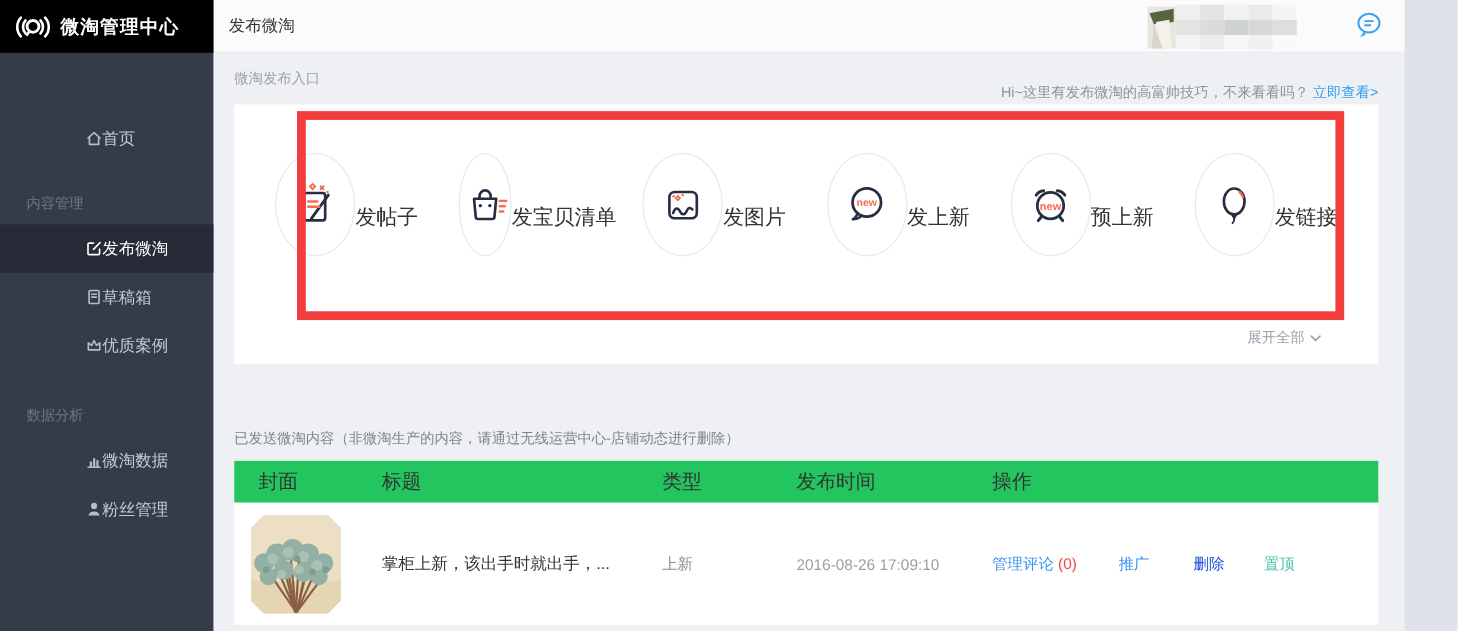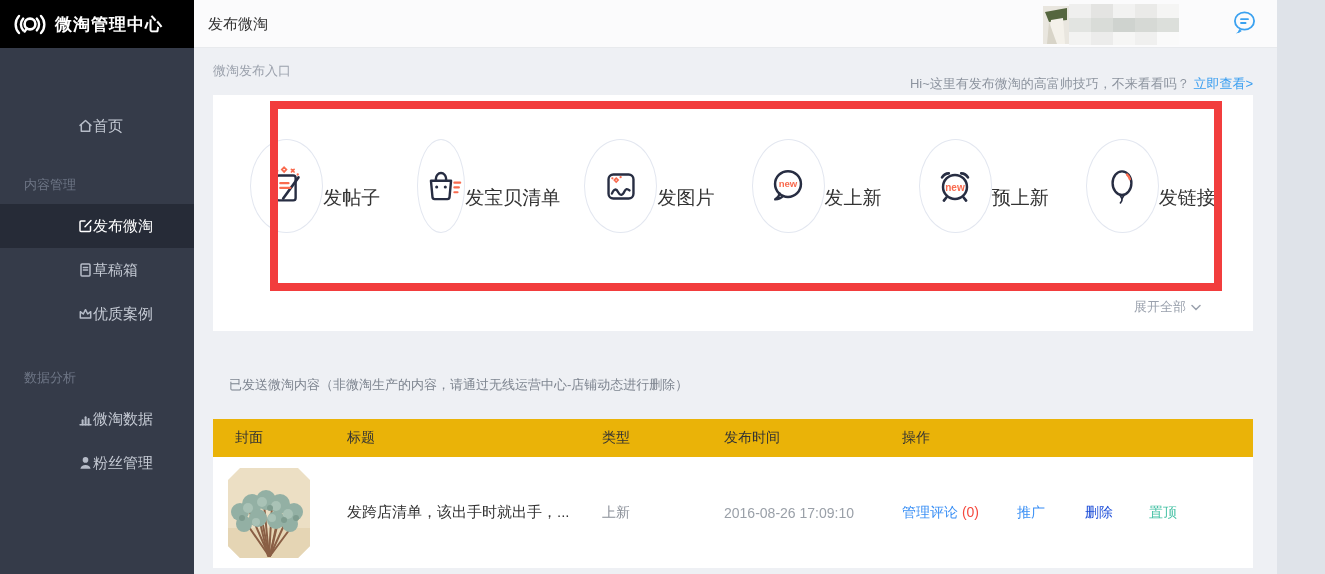--- a/index.html
+++ b/index.html
@@ -40,23 +40,23 @@
   .entries { position:absolute; left:0; top:44px; width:100%; display:flex; justify-content:space-evenly; }
   .entry-item { width:130px; display:flex; flex-direction:row; align-items:center; cursor:pointer; }
   .entry-circle { width:94px; height:94px; border:1px solid #e3e7f0; border-radius:50%; background:#fff;
                   display:flex; align-items:center; justify-content:center; }
   .entry-name { margin-top:24px; font-size:19px; color:#333; white-space:nowrap; }
   .highlight-box { position:absolute; left:57px; top:6px; width:952px; height:190px;
                    border:8px solid #f23d3d; z-index:3; pointer-events:none; }
   .expand { position:absolute; right:52px; top:203px; font-size:13px; color:#9aa1ad;
             display:flex; align-items:center; gap:5px; cursor:pointer; }
 
-  .table-label { position:absolute; left:19px; top:328px; font-size:13px; color:#7d848f;margin-left:16px; }
-  .thead { position:absolute; left:19px; top:371px; width:1040px; height:38px; background:#eab308;
-           display:flex; align-items:center; font-size:14px; color:#333; }
+  .table-label { position:absolute; left:19px; top:342px; font-size:13px; color:#7d848f; }
+  .thead { position:absolute; left:19px; top:371px; width:1040px; height:38px; background:#22c55e;
+           display:flex; align-items:center; font-size:18px; color:#333; }
   .trow  { position:absolute; left:19px; top:409px; width:1040px; height:111px; background:#fff;
            display:flex; align-items:center; font-size:14px; }
   .col-cover { width:112px; padding-left:15px; }
   .thead .col-cover { padding-left:22px; }
   .col-title { width:255px; padding-left:22px; }
   .col-type  { width:122px; padding-left:22px; }
   .col-time  { width:178px; padding-left:22px; }
   .col-actions { flex:1; padding-left:22px; display:flex; align-items:center; }
   .row-title { color:#333; font-size:15px; }
   .row-type  { color:#8a8f98; }
@@ -368,21 +368,21 @@
             </g>
             <g fill="#7e9c8f">
               <circle cx="14" cy="50" r="3"></circle>
                 <circle cx="42" cy="40" r="3"></circle>
                 <circle cx="56" cy="52" r="3"></circle>
                 <circle cx="68" cy="50" r="3"></circle>
             </g>
           </g>
         </svg>
       </div>
-      <div class="col-title row-title">发跨店清单，该出手时就出手，...</div>
+      <div class="col-title row-title">掌柜上新，该出手时就出手，...</div>
       <div class="col-type row-type">上新</div>
       <div class="col-time row-time">2016-08-26 17:09:10</div>
       <div class="col-actions">
         <a class="act act-comments"><span>管理评论</span>
           <span class="cnt">(0)</span></a>
         <a class="act act-promote">推广</a>
         <a class="act act-delete">删除</a>
         <a class="act act-pin">置顶</a>
       </div>
     </div>

